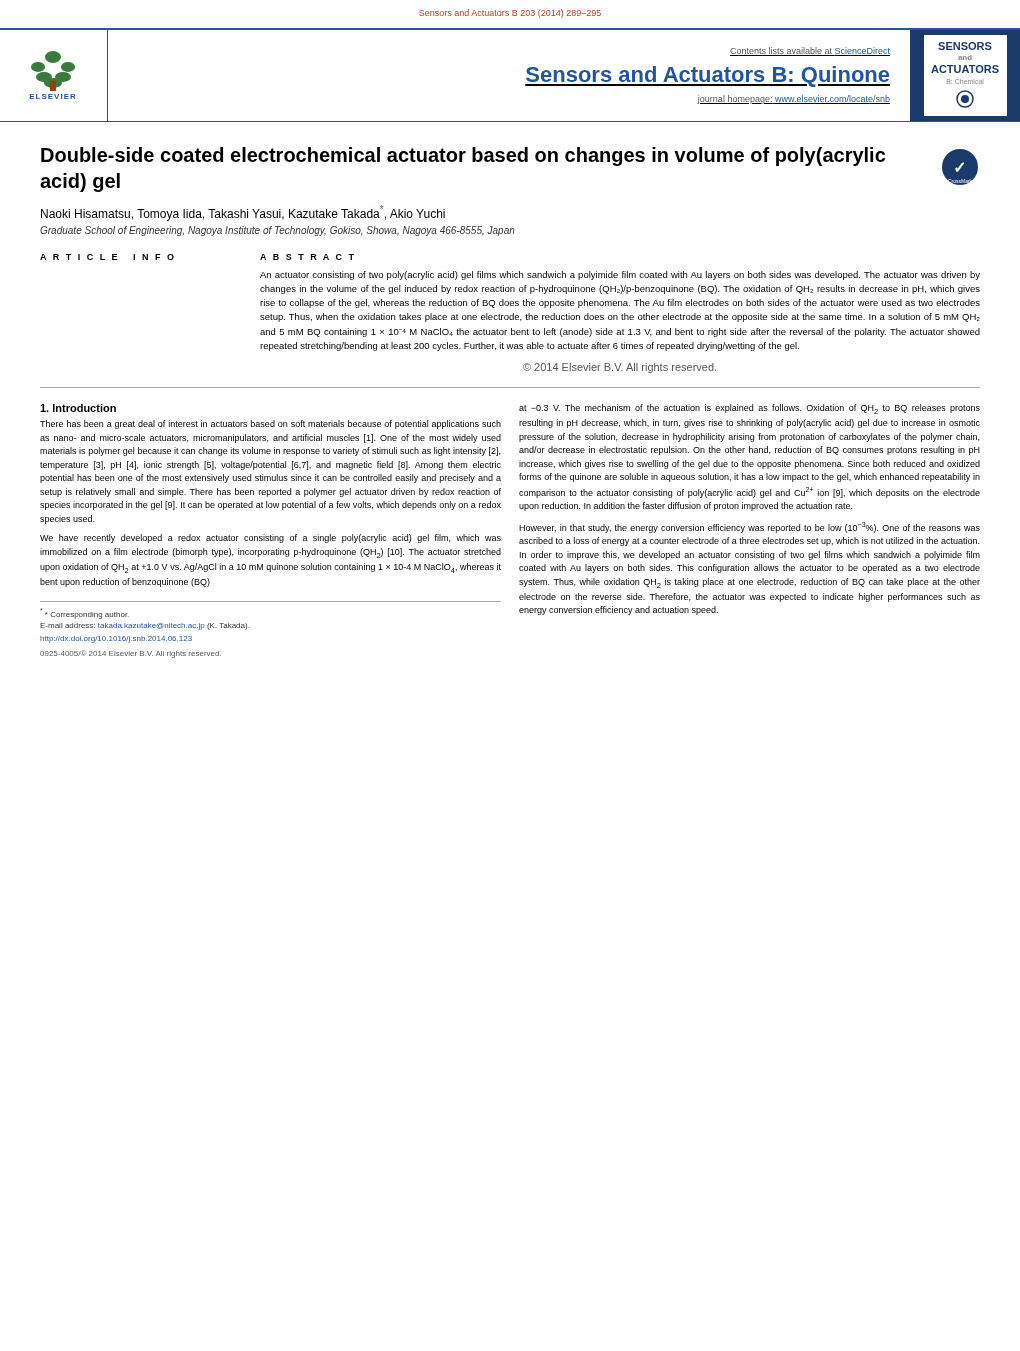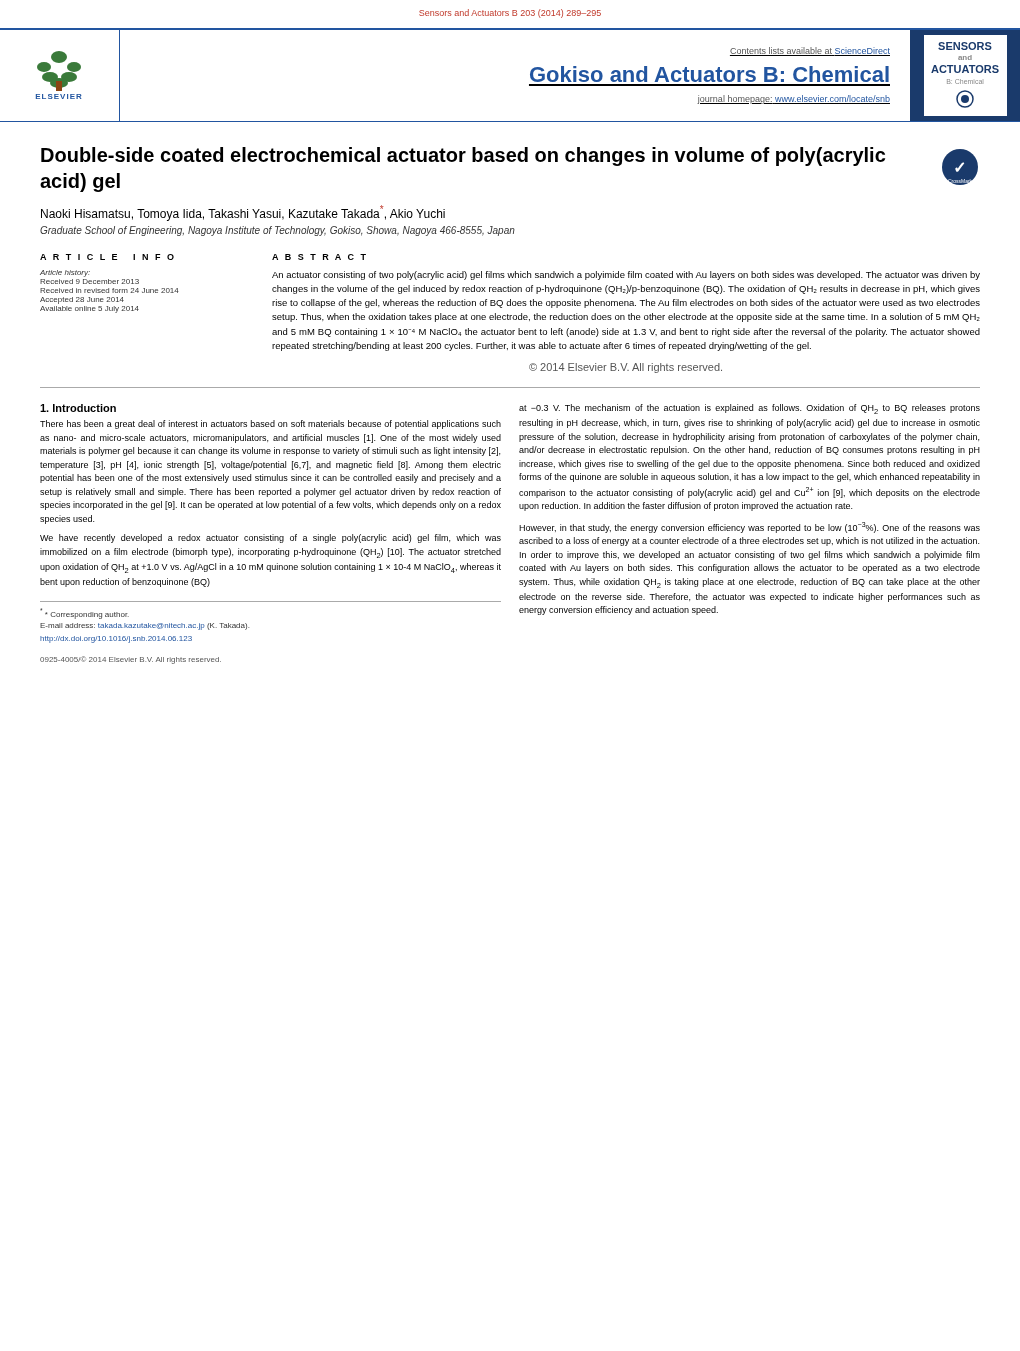--- a/index.html
+++ b/index.html
@@ -37,21 +37,21 @@
 
     .header-band {
       display: flex;
       align-items: stretch;
       border-top: 2px solid #2255a0;
       border-bottom: 1px solid #2255a0;
       min-height: 90px;
     }
 
     .elsevier-logo-box {
-      width: 120px;
+      width: 108px;
       min-height: 90px;
       background: #fff;
       border-right: 1px solid #2255a0;
       display: flex;
       flex-direction: column;
       align-items: center;
       justify-content: center;
       padding: 8px;
     }
 
@@ -167,21 +167,21 @@
     .affiliation-line {
       font-family: Arial, sans-serif;
       font-size: 10px;
       font-style: italic;
       color: #333;
       margin-bottom: 16px;
     }
 
     .two-col {
       display: flex;
-      gap: 32px;
+      gap: 20px;
       margin-top: 8px;
     }
 
     .article-info-col {
       width: 200px;
       flex-shrink: 0;
     }
 
     .abstract-col {
       flex: 1;
@@ -302,21 +302,21 @@
       font-family: Arial, sans-serif;
       font-size: 8px;
       color: #2255a0;
       margin-top: 4px;
     }
 
     .bottom-copyright {
       font-family: Arial, sans-serif;
       font-size: 8px;
       color: #555;
-      margin-top: 12px;
+      margin-top: 6px;
     }
 
     
     .elsevier-svg-wrap {
       display: flex;
       flex-direction: column;
       align-items: center;
     }
   </style>
 </head>
@@ -347,21 +347,21 @@
           <text x="37" y="50" text-anchor="middle" font-family="Arial" font-size="8" font-weight="bold" fill="#2255a0" letter-spacing="1">ELSEVIER</text>
         </svg>
       </div>
     </div>
 
     <div class="header-center">
       <div class="contents-line">
         <span>Contents lists available at</span>
         <span class="contents-link">ScienceDirect</span>
       </div>
-      <div class="journal-title-main">Gokiso and Actuators B: Chemical</div>
+      <div class="journal-title-main">Sensors and Actuators B: Quinone</div>
       <div class="journal-homepage">
         <span>journal homepage:</span>
         <span style="color:#2255a0;">www.elsevier.com/locate/snb</span>
       </div>
     </div>
 
     <div class="sensors-logo-box">
       <div class="sensors-logo-inner">
         <div class="sensors-logo-text">
           <div style="font-size:11px;color:#1a3a6b;font-weight:bold;">SENSORS</div>
@@ -397,27 +397,20 @@
       <span>Naoki Hisamatsu, Tomoya Iida, Takashi Yasui, Kazutake Takada<sup>*</sup>, Akio Yuchi</span>
     </div>
 
     <div class="affiliation-line">Graduate School of Engineering, Nagoya Institute of Technology, Gokiso, Showa, Nagoya 466-8555, Japan</div>
 
     <div class="two-col">
 
       <div class="article-info-col">
         <div class="section-heading-small">A R T I C L E &nbsp; I N F O</div>
 
-        <div class="article-info-item">
-          <div class="article-info-label">Article history:</div>
-          <div class="article-info-value">Received 9 December 2013</div>
-          <div class="article-info-value">Received in revised form 24 June 2014</div>
-          <div class="article-info-value">Accepted 28 June 2014</div>
-          <div class="article-info-value">Available online 5 July 2014</div>
-        </div>
 
       </div>
 
       <div class="abstract-col">
         <div class="section-heading-small">A B S T R A C T</div>
         <div class="abstract-text">An actuator consisting of two poly(acrylic acid) gel films which sandwich a polyimide film coated with Au layers on both sides was developed. The actuator was driven by changes in the volume of the gel induced by redox reaction of p-hydroquinone (QH₂)/p-benzoquinone (BQ). The oxidation of QH₂ results in decrease in pH, which gives rise to collapse of the gel, whereas the reduction of BQ does the opposite phenomena. The Au film electrodes on both sides of the actuator were used as two electrodes setup. Thus, when the oxidation takes place at one electrode, the reduction does on the other electrode at the opposite side at the same time. In a solution of 5 mM QH₂ and 5 mM BQ containing 1 × 10⁻⁴ M NaClO₄ the actuator bent to left (anode) side at 1.3 V, and bent to right side after the reversal of the polarity. The actuator showed repeated stretching/bending at least 200 cycles. Further, it was able to actuate after 6 times of repeated drying/wetting of the gel.</div>
         <div class="copyright-line">© 2014 Elsevier B.V. All rights reserved.</div>
       </div>
 
     </div>

